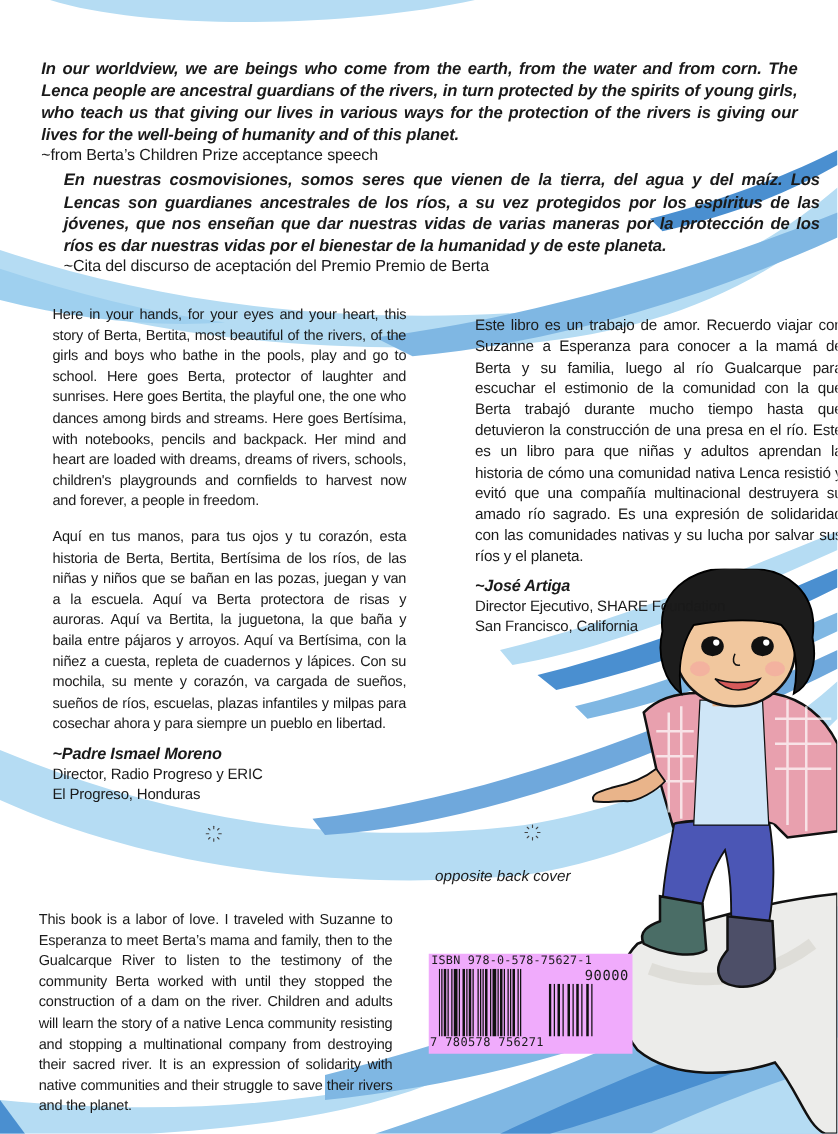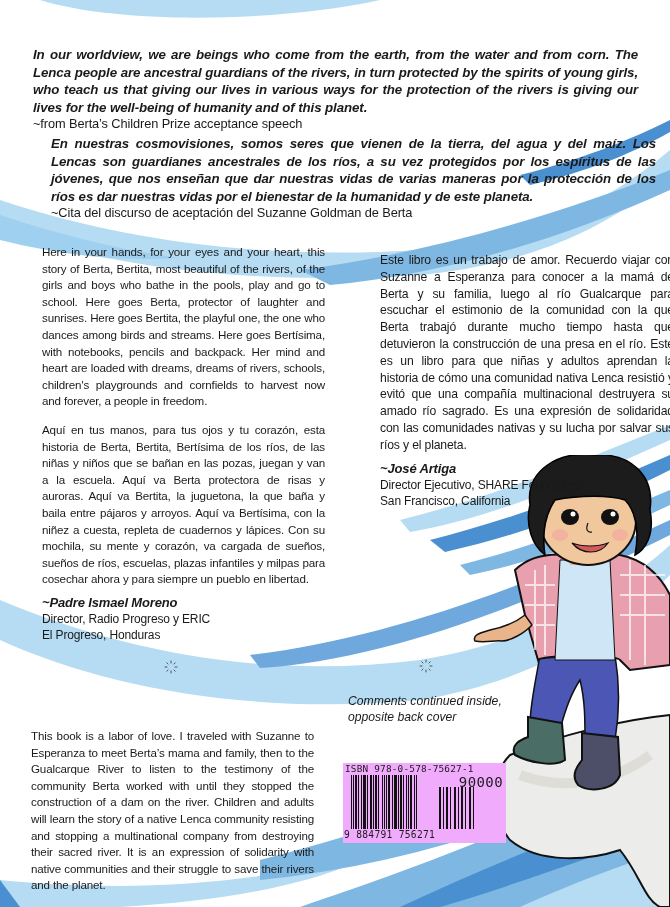--- a/index.html
+++ b/index.html
@@ -21,21 +21,21 @@
   .sig-name { font-weight: bold; display: block; font-size: 13px; line-height: 17px; margin-top: 6px; font-style: italic; }
   .sig-line { display: block; font-size: 12px; line-height: 16.6px; text-align: left; }
   .es-col { font-size: 12.2px; line-height: 16.8px; }
   .continued { font-style: italic; font-size: 12.2px; line-height: 16px; }
   .sparkle { position: absolute; z-index: 2; width: 14px; height: 14px; }
   .barcode-box {
     position: absolute; left: 343px; top: 763px; width: 163px; height: 80px;
     background: #f0abfc; z-index: 3;
   }
   .isbn-text { position: absolute; left: 2px; top: 0; font-family: "DejaVu Sans Mono", monospace; font-size: 9.4px; letter-spacing: 0.2px; }
-  .price-text { position: absolute; right: 3px; top: 11px; font-family: "DejaVu Sans Mono", monospace; font-size: 14px; letter-spacing: 0.4px; }
+  .price-text { position: absolute; right: 3px; top: 11px; font-family: "DejaVu Sans Mono", monospace; font-size: 11px; letter-spacing: 0.4px; }
   .ean-text { position: absolute; left: 1px; top: 66px; font-family: "DejaVu Sans Mono", monospace; font-size: 9.6px; letter-spacing: 0.3px; }
   .bars { position: absolute; left: 8px; top: 12px; }
   .bars2 { position: absolute; left: 96px; top: 24px; }
   .character { position: absolute; left: 470px; top: 455px; width: 200px; height: 452px; z-index: 1; }
 </style>
 </head>
 <body>
 
 <svg class="bg" viewBox="0 0 670 907" preserveAspectRatio="none">
 
@@ -60,21 +60,21 @@
   <path d="M0,880 L20,907 L0,907 Z" fill="#4a8fd0"></path>
 </svg>
 
 <div class="txt quote" style="top:46px;">
   <div>In our worldview, we are beings who come from the earth, from the water and from corn. The Lenca people are ancestral guardians of the rivers, in turn protected by the spirits of young girls, who teach us that giving our lives in various ways for the protection of the rivers is giving our lives for the well-being of humanity and of this planet.</div>
   <div class="quote-attr">~from Berta’s Children Prize acceptance speech</div>
 </div>
 
 <div class="txt quote" style="top:135px;margin-left:18px;">
   <div>En nuestras cosmovisiones, somos seres que vienen de la tierra, del agua y del maíz. Los Lencas son guardianes ancestrales de los ríos, a su vez protegidos por los espíritus de las jóvenes, que nos enseñan que dar nuestras vidas de varias maneras por la protección de los ríos es dar nuestras vidas por el bienestar de la humanidad y de este planeta.</div>
-  <div class="quote-attr">~Cita del discurso de aceptación del Suzanne Goldman de Berta</div>
+  <div class="quote-attr">~Cita del discurso de aceptación del Premio Premio de Berta</div>
 </div>
 
 <div class="txt col" style="left:42px; top:244px; width:283px;">
   <p>Here in your hands, for your eyes and your heart, this story of Berta, Bertita, most beautiful of the rivers, of the girls and boys who bathe in the pools, play and go to school. Here goes Berta, protector of laughter and sunrises. Here goes Bertita, the playful one, the one who dances among birds and streams. Here goes Bertísima, with notebooks, pencils and backpack.  Her mind and heart are loaded with dreams, dreams of rivers, schools, children's playgrounds and cornfields to harvest now and forever, a people in freedom.</p>
   <p style="margin-bottom:0;">Aquí en tus manos, para tus ojos y tu corazón, esta historia de Berta, Bertita, Bertísima de los ríos, de las niñas y niños que se bañan en las pozas, juegan y van a la escuela. Aquí va Berta protectora de risas y auroras. Aquí va Bertita, la juguetona, la que baña y baila entre pájaros y arroyos. Aquí va Bertísima, con la niñez a cuesta, repleta de cuadernos y lápices. Con su mochila, su mente y corazón, va cargada de sueños, sueños de ríos, escuelas, plazas infantiles y milpas para cosechar ahora y para siempre un pueblo en libertad.</p>
   <span class="sig-name">~Padre Ismael Moreno</span>
   <span class="sig-line">Director, Radio Progreso y ERIC</span>
   <span class="sig-line">El Progreso, Honduras</span>
 </div>
 
@@ -108,21 +108,20 @@
     <line x1="11.2" y1="2.8" x2="10" y2="4"></line>
       <line x1="4" y1="10" x2="2.8" y2="11.2"></line>
   </g>
 </svg>
 
 <div class="txt col" style="left:31px; top:689px; width:283px;margin-top:39px;">
   <p>This book is a labor of love. I traveled with Suzanne to Esperanza to meet Berta’s mama and family, then to the Gualcarque River to listen to the testimony of the community Berta worked with until they stopped the construction of a dam on the river. Children and adults will learn the story of a native Lenca community resisting and stopping a multinational company from destroying their sacred river. It is an expression of solidarity with native communities and their struggle to save their rivers and the planet.</p>
 </div>
 
 <div class="txt continued" style="left:348px; top:693px; width:160px;">
-  <div>Comments continued inside,</div>
   <div>opposite back cover</div>
 </div>
 
 <svg class="character" viewBox="0 0 200 452">
 
   <path d="M40,300 C20,320 20,360 40,385 C70,410 120,405 150,395 C170,420 175,445 190,452 L200,452 L200,260 C150,265 90,280 40,300 Z" fill="#ececea" stroke="#111" stroke-width="2"></path>
   <path d="M50,320 C90,335 140,330 180,300" fill="none" stroke="#d6d4cc" stroke-width="10" opacity="0.6"></path>
 
   <path d="M70,200 C65,230 60,250 60,270 L90,275 C95,255 100,240 110,225 C115,245 115,265 115,285 L145,285 C150,255 150,230 145,200 Z" fill="#4b56b5" stroke="#111" stroke-width="1.5"></path>
 
@@ -200,14 +199,14 @@
       <rect x="4" y="0" width="1" height="42" fill="#111"></rect>
       <rect x="7" y="0" width="2" height="42" fill="#111"></rect>
       <rect x="11" y="0" width="1" height="42" fill="#111"></rect>
       <rect x="15" y="0" width="2" height="42" fill="#111"></rect>
       <rect x="19" y="0" width="1" height="42" fill="#111"></rect>
       <rect x="22" y="0" width="2" height="42" fill="#111"></rect>
       <rect x="26" y="0" width="1" height="42" fill="#111"></rect>
       <rect x="30" y="0" width="2" height="42" fill="#111"></rect>
       <rect x="34" y="0" width="1" height="42" fill="#111"></rect>
     </svg>
-  <div class="ean-text">9 884791 756271</div>
+  <div class="ean-text">7 780578 756271</div>
 </div>
 
 </body></html>

